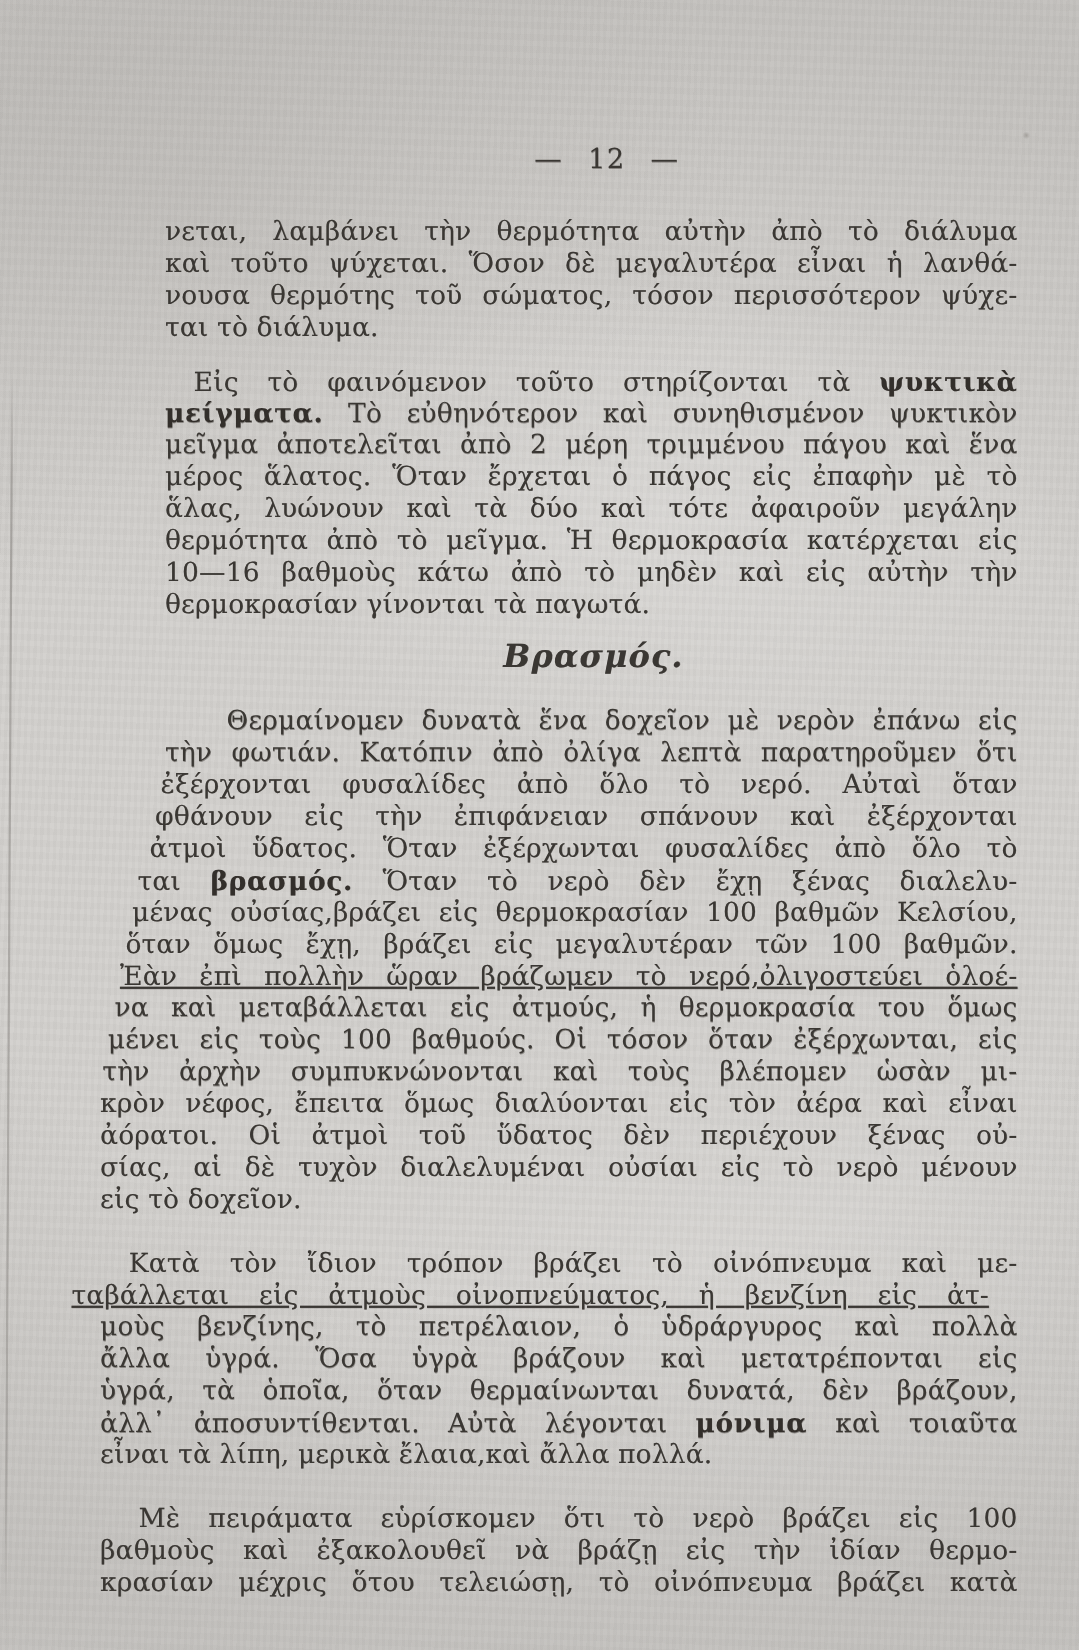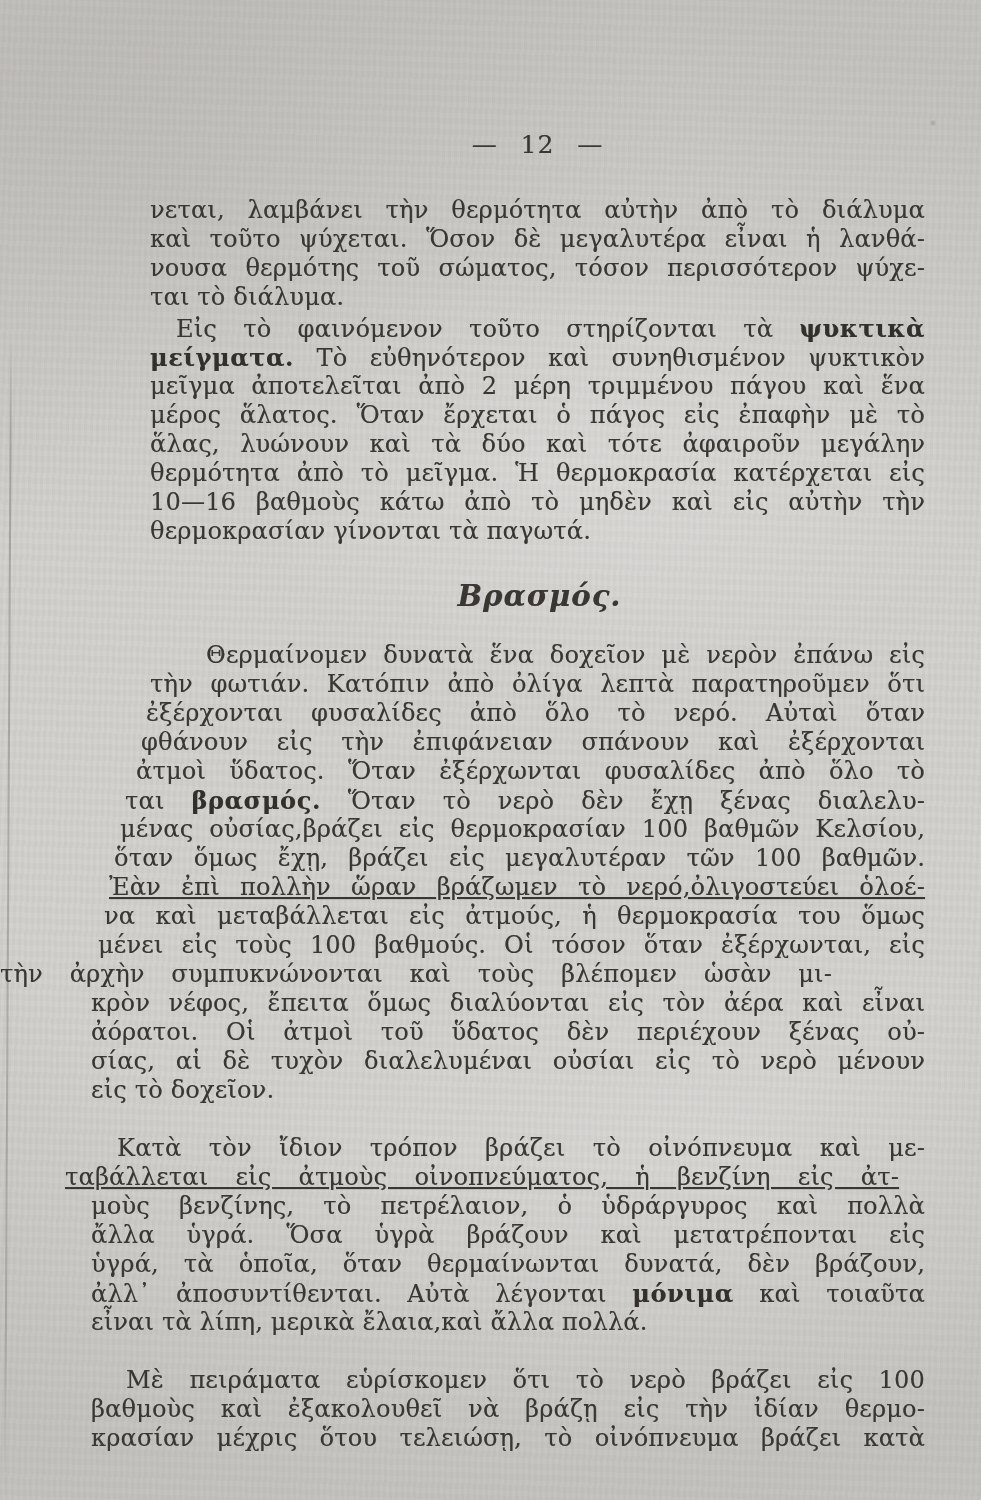--- a/index.html
+++ b/index.html
@@ -19,21 +19,21 @@
       repeating-linear-gradient(2deg, rgba(255,255,255,.02) 0 5px, rgba(90,88,84,.02) 5px 11px);
     font-family:"DejaVu Serif","Liberation Serif",serif;
     color:#3a3733;
   }
   .crease{
     position:absolute;left:7px;top:340px;width:2px;height:1160px;
     background:linear-gradient(to bottom, rgba(100,96,92,0), rgba(100,96,92,.38) 8%, rgba(100,96,92,.30) 85%, rgba(100,96,92,0));
     transform:rotate(0.3deg);
   }
   .page-number{
-    position:absolute;top:130px;left:150px;width:775px;
+    position:absolute;top:130px;left:164px;width:775px;
     text-align:center;
     font-size:25px;
     word-spacing:14px;
     letter-spacing:1px;
     text-shadow:.3px .3px .4px rgba(60,56,50,.45);
   }
   .heading{
     position:absolute;top:579px;left:130px;width:795px;
     text-align:center;
     text-indent:24px;
@@ -69,21 +69,21 @@
   <div class="crease"></div>
 
   <div class="page-number">— 12 —</div>
 
   <div class="para" style="top: 196px;">
       <div class="tline" style="margin-left: 150px; width: 775px;"><span class="seg">νεται, λαμβάνει τὴν θερμότητα αὐτὴν ἀπὸ τὸ διάλυμα</span></div>
       <div class="tline" style="margin-left: 150px; width: 775px;"><span class="seg">καὶ τοῦτο ψύχεται. Ὅσον δὲ μεγαλυτέρα εἶναι ἡ λανθά-</span></div>
       <div class="tline" style="margin-left: 150px; width: 775px;"><span class="seg">νουσα θερμότης τοῦ σώματος, τόσον περισσότερον ψύχε-</span></div>
       <div class="tline" style="margin-left: 150px; width: 775px; text-align-last: left;"><span class="seg">ται τὸ διάλυμα.</span></div>
     </div>
-  <div class="para" style="top: 314px;">
+  <div class="para" style="top: 332px;">
       <div class="tline" style="margin-left: 150px; width: 775px; text-indent: 26px;"><span class="seg">Εἰς τὸ φαινόμενον τοῦτο στηρίζονται τὰ </span><span class="seg bold">ψυκτικὰ</span></div>
       <div class="tline" style="margin-left: 150px; width: 775px;"><span class="seg bold">μείγματα.</span><span class="seg"> Τὸ εὐθηνότερον καὶ συνηθισμένον ψυκτικὸν</span></div>
       <div class="tline" style="margin-left: 150px; width: 775px;"><span class="seg">μεῖγμα ἀποτελεῖται ἀπὸ 2 μέρη τριμμένου πάγου καὶ ἕνα</span></div>
       <div class="tline" style="margin-left: 150px; width: 775px;"><span class="seg">μέρος ἅλατος. Ὅταν ἔρχεται ὁ πάγος εἰς ἐπαφὴν μὲ τὸ</span></div>
       <div class="tline" style="margin-left: 150px; width: 775px;"><span class="seg">ἅλας, λυώνουν καὶ τὰ δύο καὶ τότε ἀφαιροῦν μεγάλην</span></div>
       <div class="tline" style="margin-left: 150px; width: 775px;"><span class="seg">θερμότητα ἀπὸ τὸ μεῖγμα. Ἡ θερμοκρασία κατέρχεται εἰς</span></div>
       <div class="tline" style="margin-left: 150px; width: 775px;"><span class="seg">10—16 βαθμοὺς κάτω ἀπὸ τὸ μηδὲν καὶ εἰς αὐτὴν τὴν</span></div>
       <div class="tline" style="margin-left: 150px; width: 775px; text-align-last: left;"><span class="seg">θερμοκρασίαν γίνονται τὰ παγωτά.</span></div>
     </div>
 
@@ -94,21 +94,21 @@
       <div class="tline" style="margin-left: 150px; width: 775px;"><span class="seg">τὴν φωτιάν. Κατόπιν ἀπὸ ὀλίγα λεπτὰ παρατηροῦμεν ὅτι</span></div>
       <div class="tline" style="margin-left: 146px; width: 779px;"><span class="seg">ἐξέρχονται φυσαλίδες ἀπὸ ὅλο τὸ νερό. Αὐταὶ ὅταν</span></div>
       <div class="tline" style="margin-left: 141px; width: 784px;"><span class="seg">φθάνουν εἰς τὴν ἐπιφάνειαν σπάνουν καὶ ἐξέρχονται</span></div>
       <div class="tline" style="margin-left: 136px; width: 789px;"><span class="seg">ἀτμοὶ ὕδατος. Ὅταν ἐξέρχωνται φυσαλίδες ἀπὸ ὅλο τὸ</span></div>
       <div class="tline" style="margin-left: 125px; width: 800px;"><span class="seg">ται </span><span class="seg bold">βρασμός.</span><span class="seg"> Ὅταν τὸ νερὸ δὲν ἔχῃ ξένας διαλελυ-</span></div>
       <div class="tline" style="margin-left: 120px; width: 805px;"><span class="seg">μένας οὐσίας,βράζει εἰς θερμοκρασίαν 100 βαθμῶν Κελσίου,</span></div>
       <div class="tline" style="margin-left: 114px; width: 811px;"><span class="seg">ὅταν ὅμως ἔχῃ, βράζει εἰς μεγαλυτέραν τῶν 100 βαθμῶν.</span></div>
       <div class="tline" style="margin-left: 109px; width: 816px; text-decoration: underline;"><span class="seg">Ἐὰν ἐπὶ πολλὴν ὥραν βράζωμεν τὸ νερό,ὀλιγοστεύει ὁλοέ-</span></div>
       <div class="tline" style="margin-left: 104px; width: 821px;"><span class="seg">να καὶ μεταβάλλεται εἰς ἀτμούς, ἡ θερμοκρασία του ὅμως</span></div>
       <div class="tline" style="margin-left: 98px; width: 827px;"><span class="seg">μένει εἰς τοὺς 100 βαθμούς. Οἱ τόσον ὅταν ἐξέρχωνται, εἰς</span></div>
-      <div class="tline" style="width: 832px;"><span class="seg">τὴν ἀρχὴν συμπυκνώνονται καὶ τοὺς βλέπομεν ὡσὰν μι-</span></div>
+      <div class="tline" style="margin-left: 93px; width: 832px;"><span class="seg">τὴν ἀρχὴν συμπυκνώνονται καὶ τοὺς βλέπομεν ὡσὰν μι-</span></div>
       <div class="tline" style="margin-left: 91px; width: 834px;"><span class="seg">κρὸν νέφος, ἔπειτα ὅμως διαλύονται εἰς τὸν ἀέρα καὶ εἶναι</span></div>
       <div class="tline" style="margin-left: 91px; width: 834px;"><span class="seg">ἀόρατοι. Οἱ ἀτμοὶ τοῦ ὕδατος δὲν περιέχουν ξένας οὐ-</span></div>
       <div class="tline" style="margin-left: 91px; width: 834px;"><span class="seg">σίας, αἱ δὲ τυχὸν διαλελυμέναι οὐσίαι εἰς τὸ νερὸ μένουν</span></div>
       <div class="tline" style="margin-left: 91px; width: 834px; text-align-last: left;"><span class="seg">εἰς τὸ δοχεῖον.</span></div>
     </div>
   <div class="para" style="top: 1134px;">
       <div class="tline" style="margin-left: 91px; width: 834px; text-indent: 26px;"><span class="seg">Κατὰ τὸν ἴδιον τρόπον βράζει τὸ οἰνόπνευμα καὶ με-</span></div>
       <div class="tline" style="margin-left: 65px; width: 834px; text-decoration: underline;"><span class="seg">ταβάλλεται εἰς ἀτμοὺς οἰνοπνεύματος, ἡ βενζίνη εἰς ἀτ-</span></div>
       <div class="tline" style="margin-left: 91px; width: 834px;"><span class="seg">μοὺς βενζίνης, τὸ πετρέλαιον, ὁ ὑδράργυρος καὶ πολλὰ</span></div>
       <div class="tline" style="margin-left: 91px; width: 834px;"><span class="seg">ἄλλα ὑγρά. Ὅσα ὑγρὰ βράζουν καὶ μετατρέπονται εἰς</span></div>

